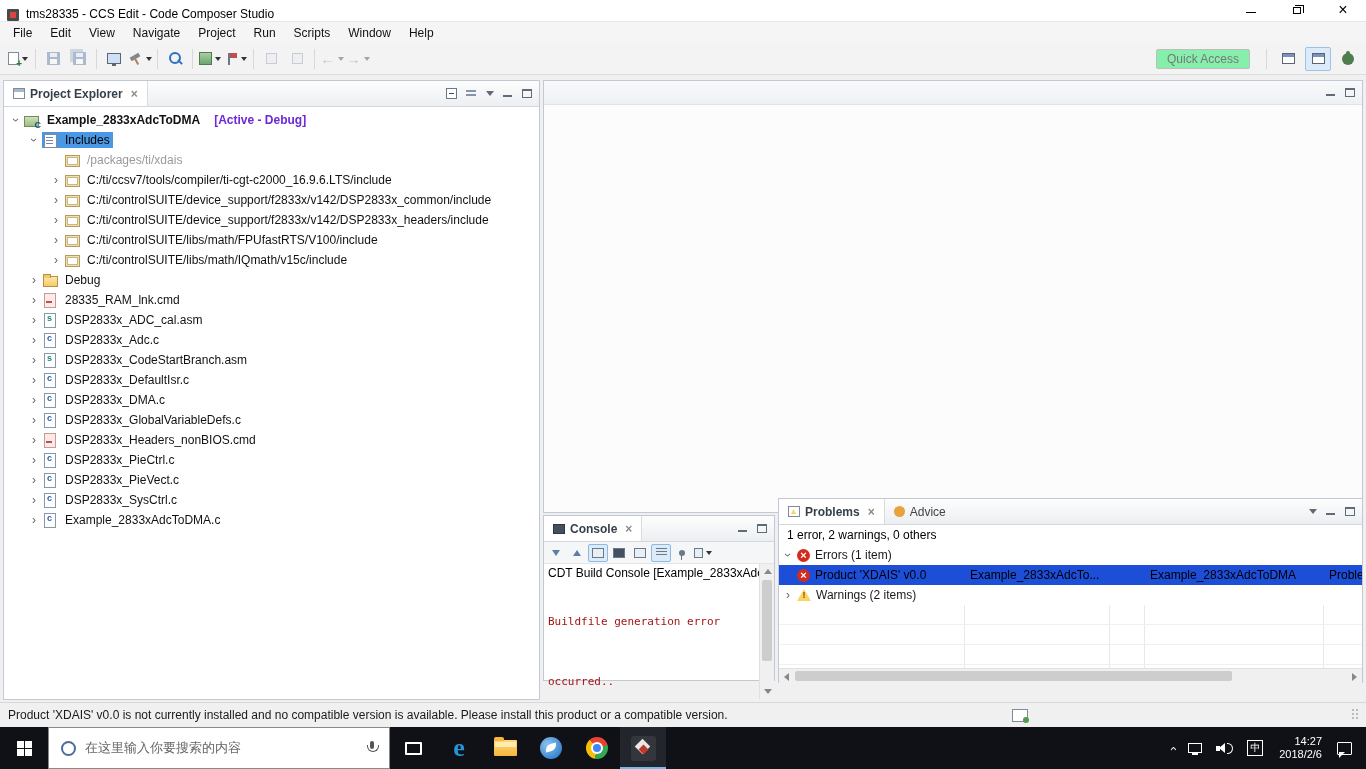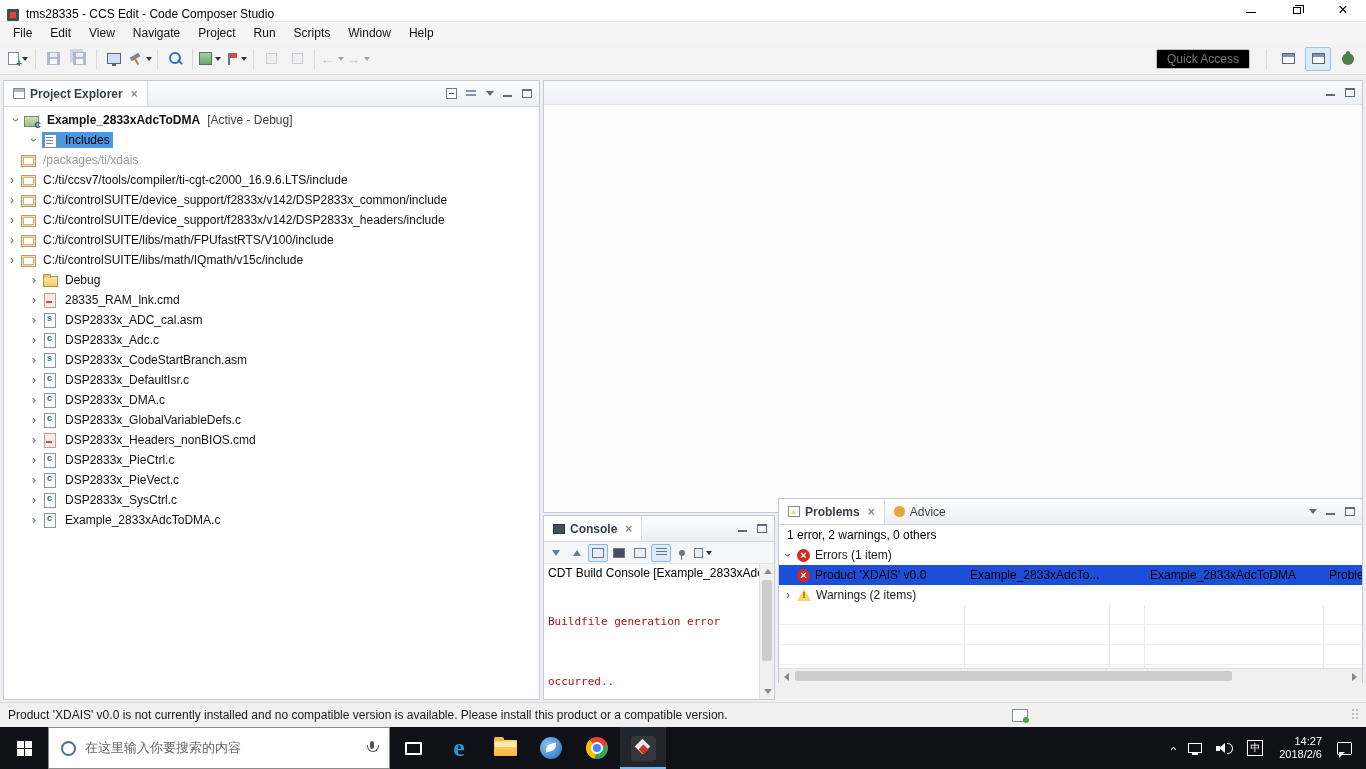--- a/index.html
+++ b/index.html
@@ -42,21 +42,21 @@
   .i-mag{width:15px;height:15px;position:relative}
   .i-mag::before{content:"";position:absolute;left:1px;top:1px;width:8px;height:8px;border:2px solid #2e6fc2;border-radius:50%}
   .i-mag::after{content:"";position:absolute;left:9px;top:10px;width:6px;height:2px;background:#2e6fc2;transform:rotate(45deg)}
   .i-target{width:13px;height:13px;background:linear-gradient(#a9cda9,#6da66d);border:1px solid #4e7d4e}
   .i-flag{width:12px;height:14px;position:relative}
   .i-flag::before{content:"";position:absolute;left:2px;top:1px;width:2px;height:12px;background:#6b7686}
   .i-flag::after{content:"";position:absolute;left:4px;top:1px;width:7px;height:5px;background:#c0504d}
   .i-arrow{font-size:14px;font-weight:bold;color:#777;line-height:14px}
   .i-smallbox{width:11px;height:11px;border:1px solid #8a96a4;background:#e6ebf2}
   .toolbar-right{margin-left:auto;display:flex;align-items:center;gap:4px}
-  .quick-access{border:1px solid #bdbdbd;border-radius:2px;color:#777;padding:2px 10px;background:#000000;margin-right:8px}
+  .quick-access{border:1px solid #bdbdbd;border-radius:2px;color:#777;padding:2px 10px;background:#86efac;margin-right:8px}
   .persp{width:26px;height:24px;display:flex;align-items:center;justify-content:center;border:1px solid transparent;border-radius:2px}
   .persp.pressed{background:#dcebf9;border-color:#9cc3e8}
   .i-persp{width:13px;height:11px;border:1px solid #5a6675;background:#fff;position:relative}
   .i-persp::before{content:"";position:absolute;left:0;top:0;right:0;height:3px;background:#7a92b8}
   .i-bug{width:12px;height:12px;border-radius:50%;background:#4f7d4f;position:relative}
   .i-bug::before{content:"";position:absolute;left:4px;top:-2px;width:4px;height:4px;background:#4f7d4f;border-radius:50%}
 
   
   .panel{position:absolute;background:#fff;border:1px solid #c3c9d4}
   .ptabbar{height:26px;background:linear-gradient(#fdfdfd,#eceff2);border-bottom:1px solid #d4d8de;display:flex;align-items:stretch}
@@ -78,49 +78,49 @@
   .mini-tab-ico::before{content:"";position:absolute;left:0;top:0;right:0;height:3px;background:#aab8cc}
 
   
   .explorer{left:3px;top:80px;width:537px;height:620px}
   .tree{padding-top:3px}
   .tree-row{height:20px;display:flex;align-items:center;white-space:nowrap}
   .chev{width:16px;flex:0 0 16px;text-align:center;color:#666;font-size:12px}
   .chev::before{content:"\203A"}
   .chev.open{transform:rotate(90deg)}
   .no-chev .chev::before{content:""}
-  .lvl1{padding-left:4px}.lvl2{padding-left:22px}.lvl3{}
+  .lvl1{padding-left:4px}.lvl2{padding-left:22px}.lvl3{padding-left:44px}
   .ticon{width:16px;height:16px;position:relative;flex:0 0 16px;margin-right:4px}
   .tlabel{padding:1px 3px;color:#111}
   .dim .tlabel{color:#9a9a9a}
   .hl{display:inline-flex;align-items:flex-end}
   .selected-tree .hl{background:#4a97e3}
   .selected-tree .tlabel{color:#000}
   .root-label{font-weight:bold}
-  .root-badge{font-weight:normal;color:#404040;margin-left:4px;padding:1px 0}
+  .root-badge{font-weight:bold;color:#6d28d9;margin-left:11px;padding:1px 0}
   .ic-c::before,.ic-asm::before,.ic-cmd::before{content:"";position:absolute;left:2px;top:1px;width:10px;height:13px;background:#fff;border:1px solid #8796a8}
   .ic-cmd::before{background:#fceae9;border-color:#c79a98}
   .ic-c::after{content:"c";position:absolute;left:5px;top:1px;font:bold 9px "Liberation Sans",sans-serif;color:#2b5fa6}
   .ic-asm::after{content:"s";position:absolute;left:5px;top:1px;font:bold 9px "Liberation Sans",sans-serif;color:#1f8a70}
   .ic-cmd::after{content:"";position:absolute;left:4px;top:9px;width:6px;height:2px;background:#c0504d}
   .ic-folder::before{content:"";position:absolute;left:1px;top:4px;width:13px;height:9px;background:linear-gradient(#ffe9a8,#f5c96a);border:1px solid #b8913f}
   .ic-folder::after{content:"";position:absolute;left:1px;top:2px;width:6px;height:3px;background:#f5c96a;border:1px solid #b8913f;border-bottom:none}
   .i-project::before{content:"";position:absolute;left:0;top:4px;width:13px;height:9px;background:linear-gradient(#cfe0bd,#9dbd84);border:1px solid #6f8f57}
   .i-project::after{content:"C";position:absolute;right:-1px;bottom:-2px;font:bold 9px "Liberation Sans",sans-serif;color:#1d4f91}
   .i-includes::before{content:"";position:absolute;left:2px;top:2px;width:11px;height:12px;background:#fff;border:1px solid #7f8b9a}
   .i-includes::after{content:"";position:absolute;left:4px;top:5px;width:7px;height:7px;background:repeating-linear-gradient(#6c87b8 0 1px,transparent 1px 3px)}
   .i-incpath::before{content:"";position:absolute;left:1px;top:3px;width:13px;height:10px;background:#efe0ae;border:1px solid #b49b62}
   .i-incpath::after{content:"";position:absolute;left:3px;top:5px;width:9px;height:6px;background:#fff;border:1px solid #c8b684}
 
   
   .editor-area{left:543px;top:80px;width:820px;height:433px;background:#fcfcfc}
   .editor-strip{height:24px;background:linear-gradient(#f8f9fb,#eef1f4);border-bottom:1px solid #dfe3e8;display:flex;align-items:center}
 
   
-  .console-panel{left:543px;top:515px;width:232px;height:185px}
+  .console-panel{left:543px;top:515px;width:232px;height:166px}
   .ctoolbar{height:22px;background:#f5f6f8;border-bottom:1px solid #e2e5e9;display:flex;align-items:center;padding:0 2px;gap:1px}
   .ctb{width:20px;height:18px;display:flex;align-items:center;justify-content:center;border:1px solid transparent}
   .ctb.toggled{border-color:#8cb8e6;background:#ddeaf8;border-radius:2px}
   .ci-down{width:0;height:0;border-left:4px solid transparent;border-right:4px solid transparent;border-top:6px solid #5c7ea8}
   .ci-up{width:0;height:0;border-left:4px solid transparent;border-right:4px solid transparent;border-bottom:6px solid #5c7ea8}
   .ci-box{width:12px;height:10px;border:1px solid #6b7888;background:#e8eef5}
   .ci-box.dark{background:#44505e}
   .ci-lines{width:11px;height:9px;background:repeating-linear-gradient(#6b7888 0 1px,transparent 1px 3px)}
   .ci-pin{width:6px;height:6px;border-radius:50%;background:#6b7888;position:relative}
   .ci-pin::after{content:"";position:absolute;left:2px;top:5px;width:1px;height:5px;background:#6b7888}

